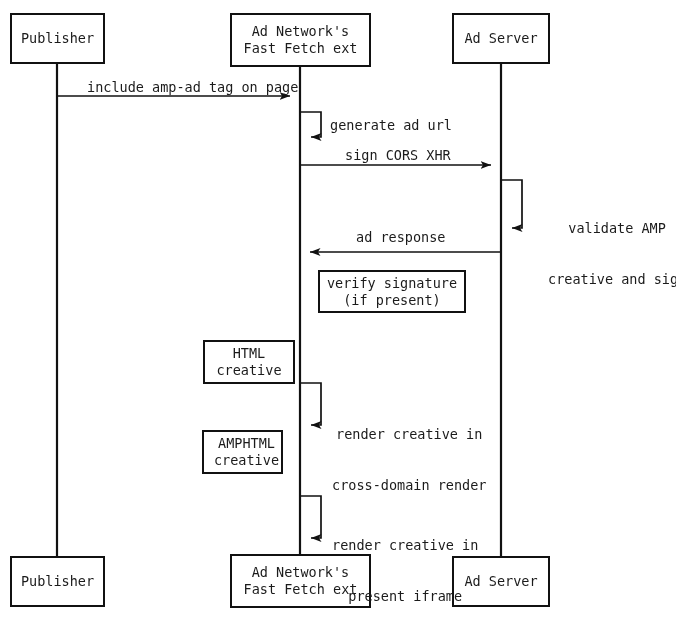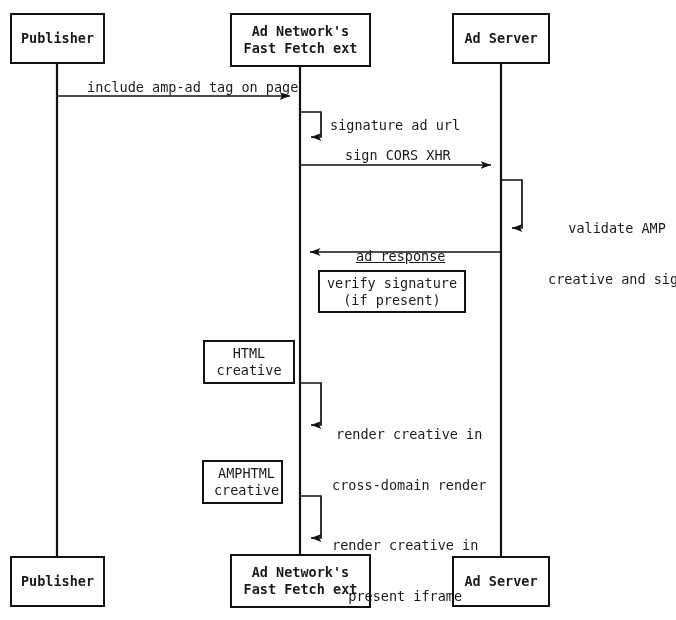--- a/index.html
+++ b/index.html
@@ -30,21 +30,20 @@
     display: flex;
     flex-direction: column;
     align-items: center;
     justify-content: center;
     font-size: 13.5px;
     line-height: 17px;
     color: #1b1b1b;
     letter-spacing: 0px;
     white-space: pre;
     text-align: center;
-    font-weight: bold;
   }
   .note-box {
     position: absolute;
     box-sizing: border-box;
     border: 2px solid #111111;
     background: #ffffff;
     display: flex;
     flex-direction: column;
     align-items: center;
     justify-content: center;
@@ -139,30 +138,30 @@
     <span>Ad Network's</span>
     <span>Fast Fetch ext</span>
   </div>
 
   <div class="actor-box" style="left:452px; top:556px; width:98px; height:51px;">
     <span>Ad Server</span>
   </div>
 
   <div class="msg-label left-align" style="left:74px; top:79px;margin-left:13px;">include amp-ad tag on page</div>
 
-  <div class="msg-label left-align" style="left:330px; top:117px;">signature ad url</div>
+  <div class="msg-label left-align" style="left:330px; top:117px;">generate ad url</div>
 
   <div class="msg-label left-align" style="left:345px; top:147px;">sign CORS XHR</div>
 
   <div class="msg-label" style="left:548px; top:186px;">
     <div>validate AMP</div>
     <div>creative and sign</div>
   </div>
 
-  <div class="msg-label left-align" style="left:356px; top:248px;text-decoration:underline;">ad response</div>
+  <div class="msg-label left-align" style="left:356px; top:229px;">ad response</div>
 
   <div class="msg-label" style="left:332px; top:392px;">
     <div>render creative in</div>
     <div>cross-domain render</div>
   </div>
 
   <div class="msg-label" style="left:332px; top:503px;">
     <div>render creative in</div>
     <div>present iframe</div>
   </div>
@@ -170,18 +169,18 @@
   <div class="note-box" style="left:318px; top:270px; width:148px; height:43px;">
     <span>verify signature</span>
     <span>(if present)</span>
   </div>
 
   <div class="note-box" style="left:203px; top:340px; width:92px; height:44px;">
     <span>HTML</span>
     <span>creative</span>
   </div>
 
-  <div class="note-box" style="left:202px; top:460px; width:81px; height:44px;padding-left:8px;">
+  <div class="note-box" style="left:202px; top:430px; width:81px; height:44px;padding-left:8px;">
     <span>AMPHTML</span>
     <span>creative</span>
   </div>
 
 </div>
 
 </body></html>

